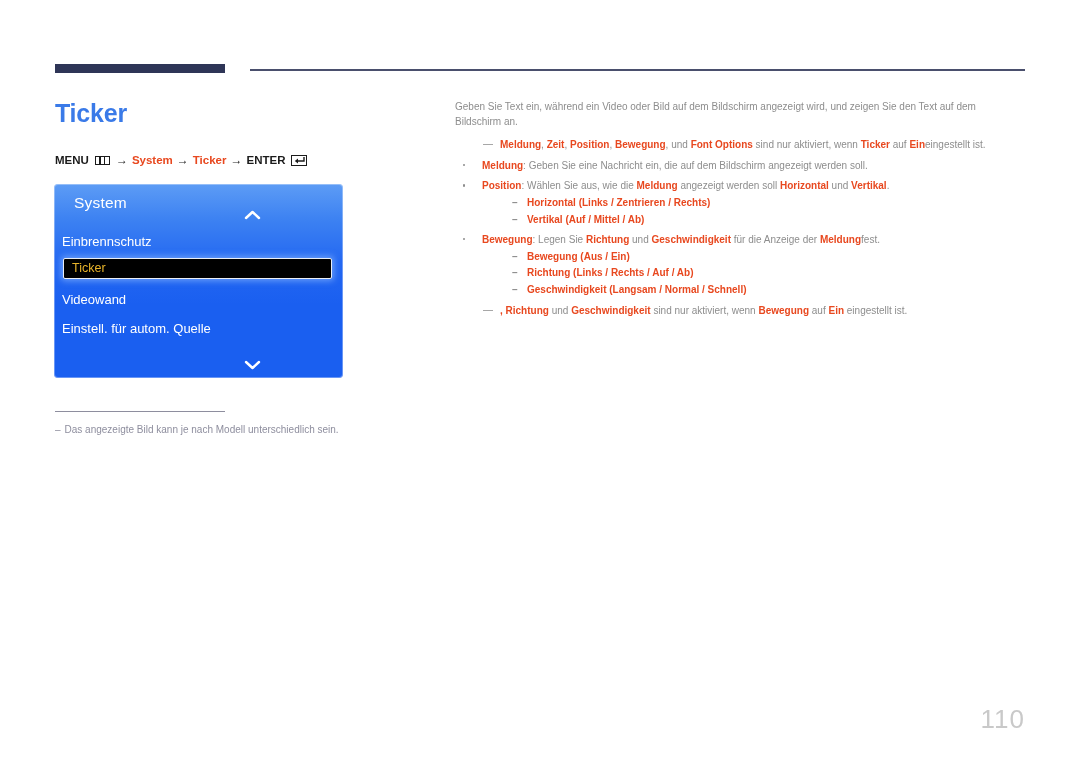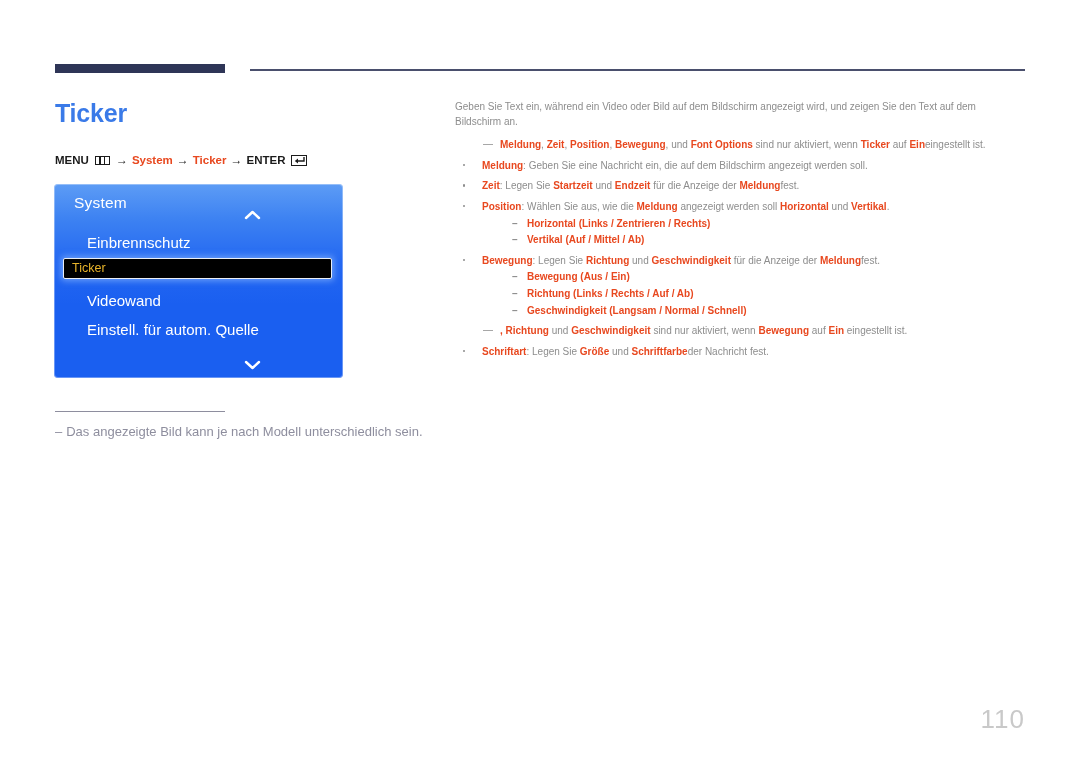--- a/index.html
+++ b/index.html
@@ -131,22 +131,22 @@
     left: 190px;
     top: 22px;
   }
   .osd-chevron-down {
     position: absolute;
     left: 190px;
     top: 172px;
   }
   .osd-row {
     position: absolute;
-    left: 33px;
-    font-size: 15px;
+    left: 8px;
+    font-size: 13px;
     color: #ffffff;
     white-space: nowrap;
   }
   .osd-row.r1 { top: 50px; }
   .osd-row.r3 { top: 108px; }
   .osd-row.r4 { top: 137px; }
 
   .osd-selected {
     position: absolute;
     left: 9px;
@@ -174,21 +174,21 @@
     left: 55px;
     top: 411px;
     width: 170px;
     height: 1px;
     background: #8e8e9e;
   }
   .footnote {
     position: absolute;
     left: 55px;
     top: 424px;
-    font-size: 13px;
+    font-size: 10px;
     color: #8e8e9e;
     white-space: nowrap;
   }
   .footnote .dash { margin-right: 4px; }
 
   
   .content {
     position: absolute;
     left: 455px;
     top: 100px;
@@ -315,24 +315,20 @@
 
   <div class="note">
     <span class="emdash">—</span><span class="ora">Meldung</span><span class="gry">, </span><span class="ora">Zeit</span><span class="gry">, </span><span class="ora">Position</span><span class="gry">, </span><span class="ora">Bewegung</span><span class="gry">, und </span><span class="ora">Font Options</span><span class="gry"> sind nur aktiviert, wenn </span><span class="ora">Ticker</span><span class="gry"> auf </span><span class="ora">Ein</span><span class="gry">eingestellt ist.</span>
   </div>
 
   <div class="bullet">
     <span class="dot"></span>
     <span class="ora">Meldung</span><span class="gry">: Geben Sie eine Nachricht ein, die auf dem Bildschirm angezeigt werden soll.</span>
   </div>
 
-  <div class="bullet">
-    <span class="dot"></span>
-    <span class="ora">Zeit</span><span class="gry">: Legen Sie </span><span class="ora">Startzeit</span><span class="gry"> und </span><span class="ora">Endzeit</span><span class="gry"> für die Anzeige der </span><span class="ora">Meldung</span><span class="gry">fest.</span>
-  </div>
 
   <div class="bullet">
     <span class="dot"></span>
     <span class="ora">Position</span><span class="gry">: Wählen Sie aus, wie die </span><span class="ora">Meldung</span><span class="gry"> angezeigt werden soll </span><span class="ora">Horizontal</span><span class="gry"> und </span><span class="ora">Vertikal</span><span class="gry">.</span>
     <div class="subdash">
       <span class="dash">–</span><span class="ora">Horizontal</span><span class="gry">&nbsp;</span><span class="ora">(Links / Zentrieren / Rechts)</span>
     </div>
     <div class="subdash">
       <span class="dash">–</span><span class="ora">Vertikal</span><span class="gry">&nbsp;</span><span class="ora">(Auf / Mittel / Ab)</span>
     </div>
@@ -349,20 +345,16 @@
     </div>
     <div class="subdash">
       <span class="dash">–</span><span class="ora">Geschwindigkeit</span><span class="gry">&nbsp;</span><span class="ora">(Langsam / Normal / Schnell)</span>
     </div>
   </div>
 
   <div class="note">
     <span class="emdash">—</span><span class="ora">, </span><span class="ora">Richtung</span><span class="gry"> und </span><span class="ora">Geschwindigkeit</span><span class="gry"> sind nur aktiviert, wenn </span><span class="ora">Bewegung</span><span class="gry"> auf </span><span class="ora">Ein</span><span class="gry"> eingestellt ist.</span>
   </div>
 
-  <div class="bullet">
-    <span class="dot"></span>
-    <span class="ora">Schriftart</span><span class="gry">: Legen Sie </span><span class="ora">Größe</span><span class="gry"> und </span><span class="ora">Schriftfarbe</span><span class="gry">der Nachricht fest.</span>
-  </div>
 
 </div>
 
 <div class="page-number">110</div>
 
 </body></html>

